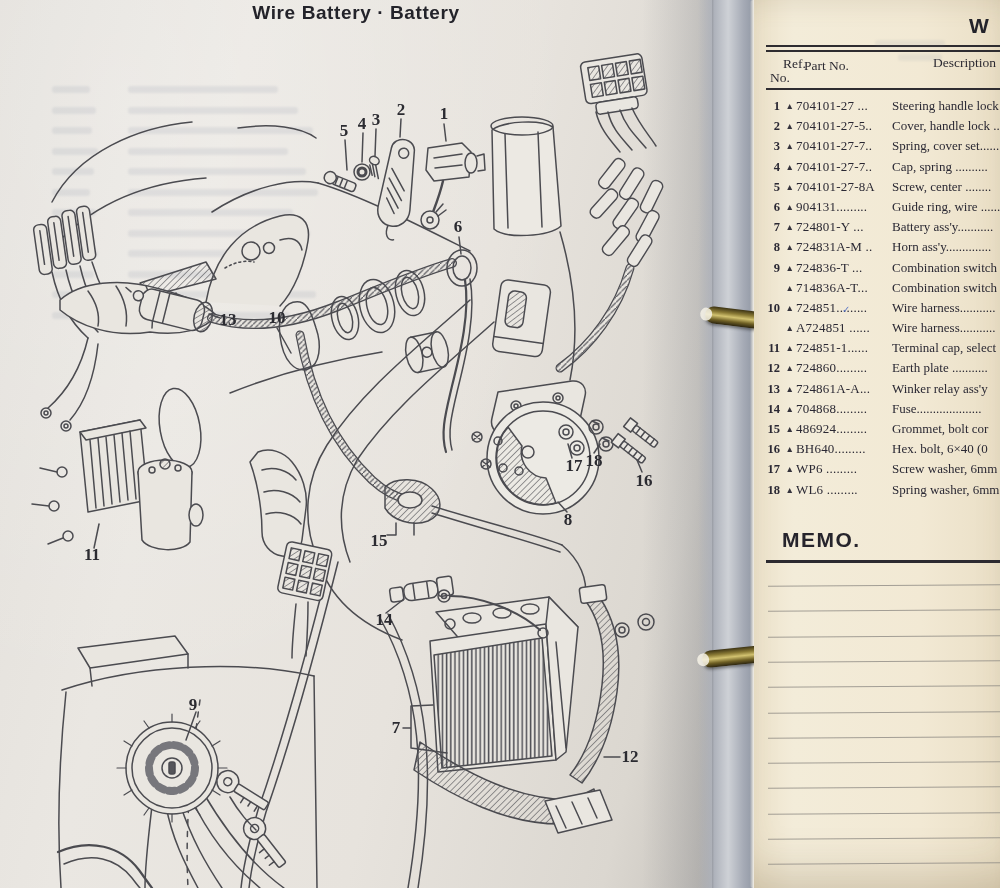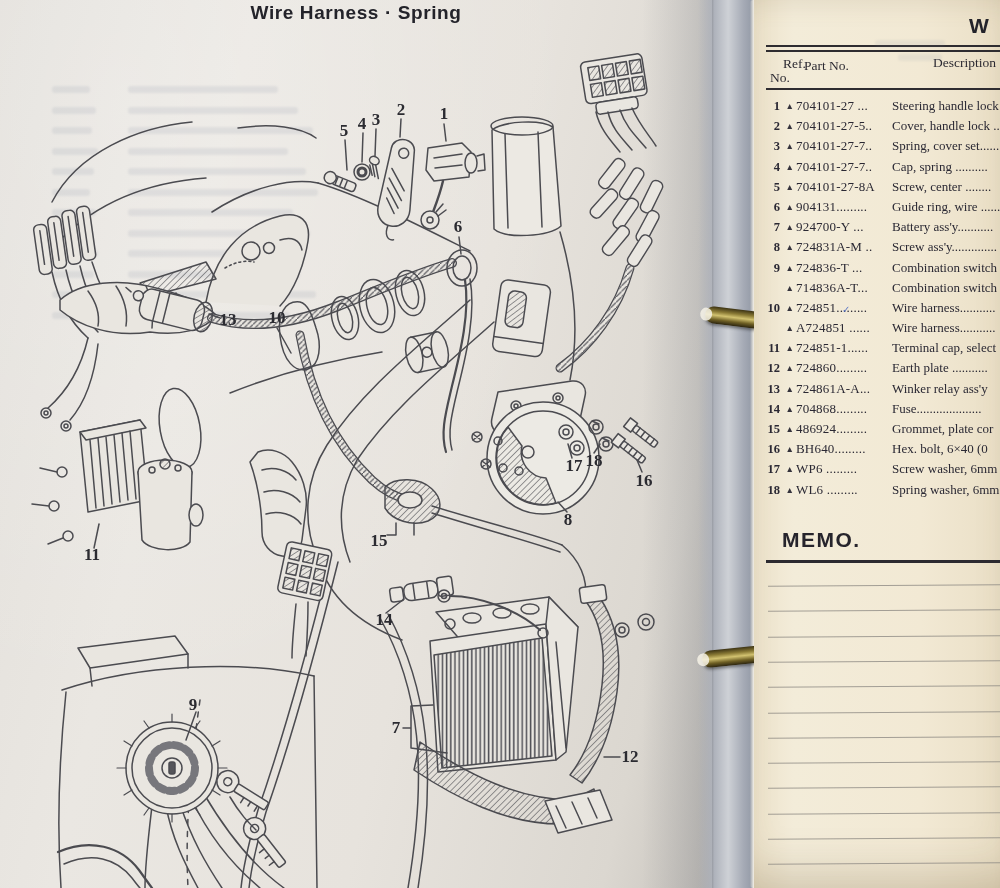--- a/index.html
+++ b/index.html
@@ -486,21 +486,21 @@
         <circle cx="250" cy="838" r="11" fill="#e9e6e0"></circle>
           <circle cx="250" cy="838" r="4"></circle>
         <rect x="260" y="834" width="36" height="9" rx="2" fill="#e9e6e0"></rect>
         <path d="M272,843 L272,849 M280,843 L280,848 M288,843 L288,849"></path>
       </g>
       <path d="M230,797 C240,814 248,822 256,830"></path>
       <line x1="196" y1="712" x2="186" y2="740"></line>
     </g>
   </svg>
 
-  <div class="diagram-title">Wire Harness · Spring</div>
+  <div class="diagram-title">Wire Battery · Battery</div>
   <div id="callouts">
       <span class="callout" style="left: 444px; top: 114px;">1</span>
       <span class="callout" style="left: 401px; top: 110px;">2</span>
       <span class="callout" style="left: 376px; top: 120px;">3</span>
       <span class="callout" style="left: 362px; top: 124px;">4</span>
       <span class="callout" style="left: 344px; top: 131px;">5</span>
       <span class="callout" style="left: 458px; top: 227px;">6</span>
       <span class="callout" style="left: 396px; top: 728px;">7</span>
       <span class="callout" style="left: 568px; top: 520px;">8</span>
       <span class="callout" style="left: 193px; top: 705px;">9</span>
@@ -565,28 +565,28 @@
       </div>
       <div class="prow">
         <span class="ref">6</span>
         <span class="tri">▲</span>
         <span class="part">904131.........</span>
         <span class="desc">Guide ring, wire ......</span>
       </div>
       <div class="prow">
         <span class="ref">7</span>
         <span class="tri">▲</span>
-        <span class="part">924700-Y ...</span>
+        <span class="part">724801-Y ...</span>
         <span class="desc">Battery ass'y...........</span>
       </div>
       <div class="prow">
         <span class="ref">8</span>
         <span class="tri">▲</span>
         <span class="part">724831A-M ..</span>
-        <span class="desc">Screw ass'y..............</span>
+        <span class="desc">Horn ass'y..............</span>
       </div>
       <div class="prow">
         <span class="ref">9</span>
         <span class="tri">▲</span>
         <span class="part">724836-T ...</span>
         <span class="desc">Combination switch</span>
       </div>
       <div class="prow">
         <span class="ref"></span>
         <span class="tri">▲</span>
@@ -626,21 +626,21 @@
       <div class="prow">
         <span class="ref">14</span>
         <span class="tri">▲</span>
         <span class="part">704868.........</span>
         <span class="desc">Fuse....................</span>
       </div>
       <div class="prow">
         <span class="ref">15</span>
         <span class="tri">▲</span>
         <span class="part">486924.........</span>
-        <span class="desc">Grommet, plate cor</span>
+        <span class="desc">Grommet, bolt cor</span>
       </div>
       <div class="prow">
         <span class="ref">16</span>
         <span class="tri">▲</span>
         <span class="part">BH640.........</span>
         <span class="desc">Hex. bolt, 6×40 (0</span>
       </div>
       <div class="prow">
         <span class="ref">17</span>
         <span class="tri">▲</span>

